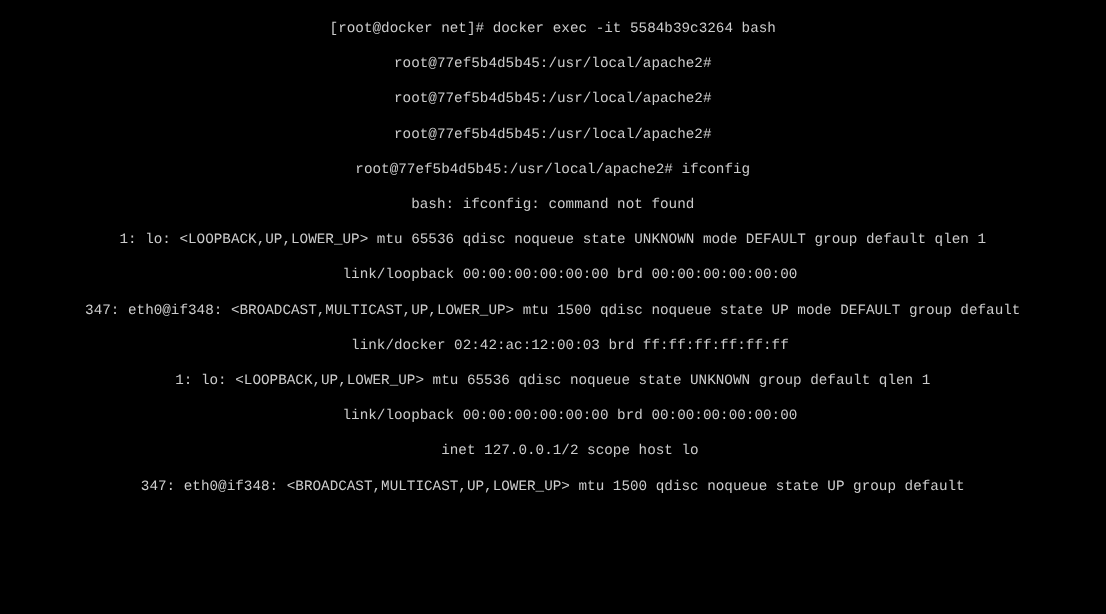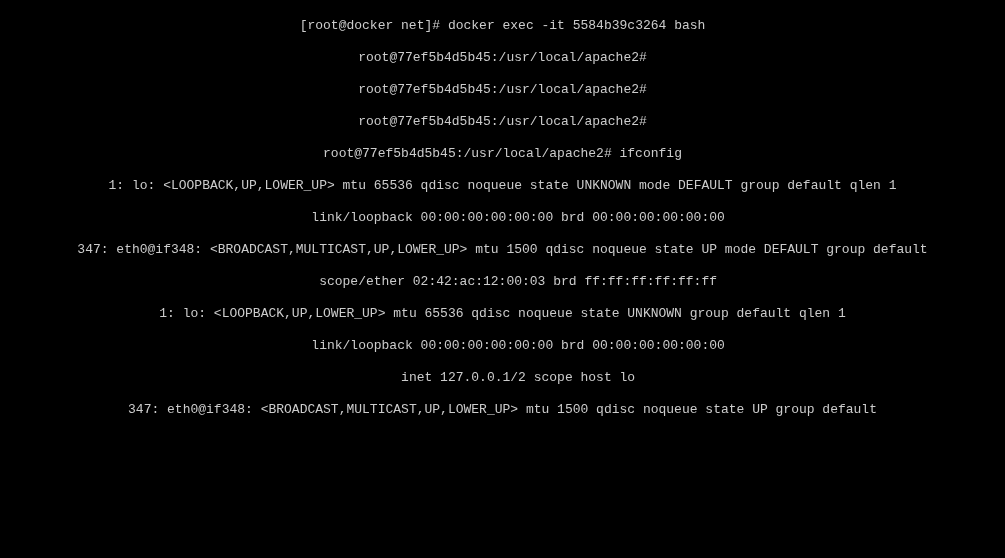--- a/index.html
+++ b/index.html
@@ -22,24 +22,25 @@
 </style>
 </head>
 <body>
 
 <div class="term">
 <div class="line"><span>[root@docker net]#</span><span> docker exec -it 5584b39c3264 bash</span></div>
 <div class="line">root@77ef5b4d5b45:/usr/local/apache2#</div>
 <div class="line">root@77ef5b4d5b45:/usr/local/apache2#</div>
 <div class="line">root@77ef5b4d5b45:/usr/local/apache2#</div>
 <div class="line"><span>root@77ef5b4d5b45:/usr/local/apache2#</span><span> ifconfig</span></div>
+<div class="line">bash: ifconfig: command not found</div>
 <div class="line">1: lo: &lt;LOOPBACK,UP,LOWER_UP&gt; mtu 65536 qdisc noqueue state UNKNOWN mode DEFAULT group default qlen 1</div>
 <div class="line">    link/loopback 00:00:00:00:00:00 brd 00:00:00:00:00:00</div>
 <div class="line">347: eth0@if348: &lt;BROADCAST,MULTICAST,UP,LOWER_UP&gt; mtu 1500 qdisc noqueue state UP mode DEFAULT group default</div>
-<div class="line">    scope/ether 02:42:ac:12:00:03 brd ff:ff:ff:ff:ff:ff</div>
+<div class="line">    link/docker 02:42:ac:12:00:03 brd ff:ff:ff:ff:ff:ff</div>
 <div class="line">1: lo: &lt;LOOPBACK,UP,LOWER_UP&gt; mtu 65536 qdisc noqueue state UNKNOWN group default qlen 1</div>
 <div class="line">    link/loopback 00:00:00:00:00:00 brd 00:00:00:00:00:00</div>
 <div class="line">    inet 127.0.0.1/2 scope host lo</div>
 <div class="line">347: eth0@if348: &lt;BROADCAST,MULTICAST,UP,LOWER_UP&gt; mtu 1500 qdisc noqueue state UP group default</div>
 
 
 
 
 
 

